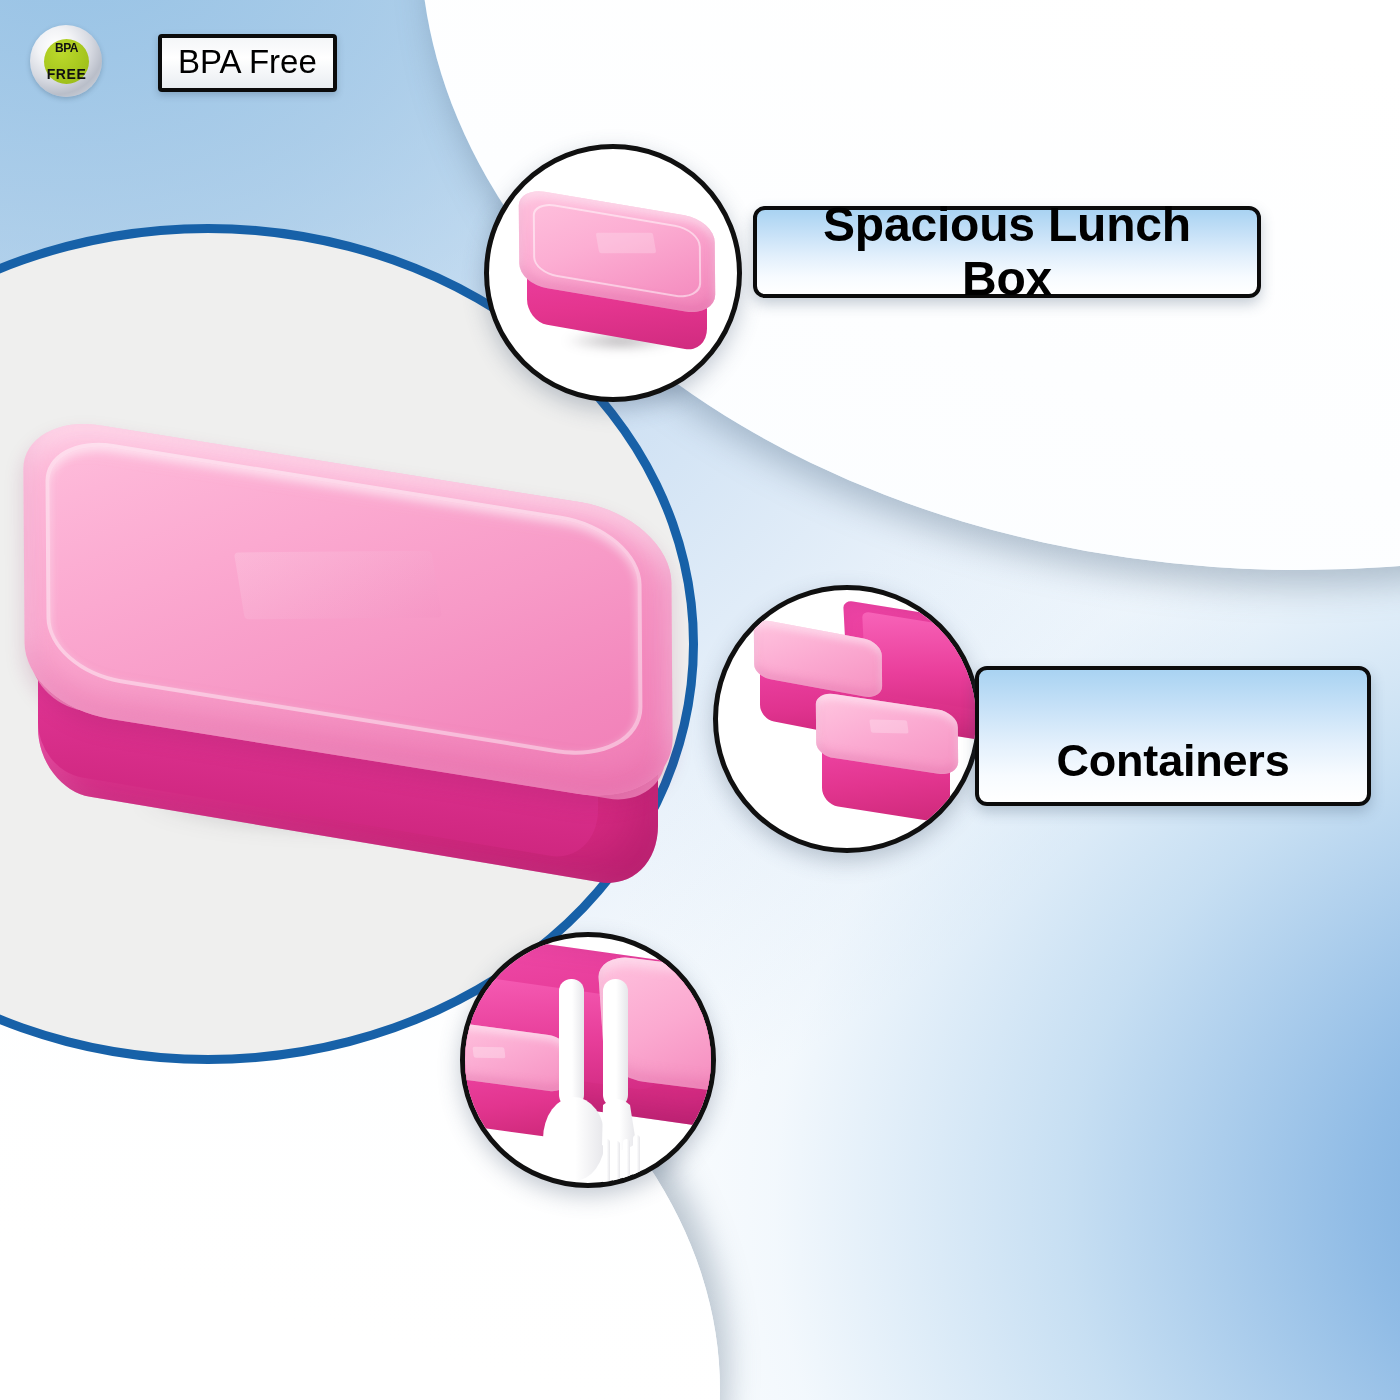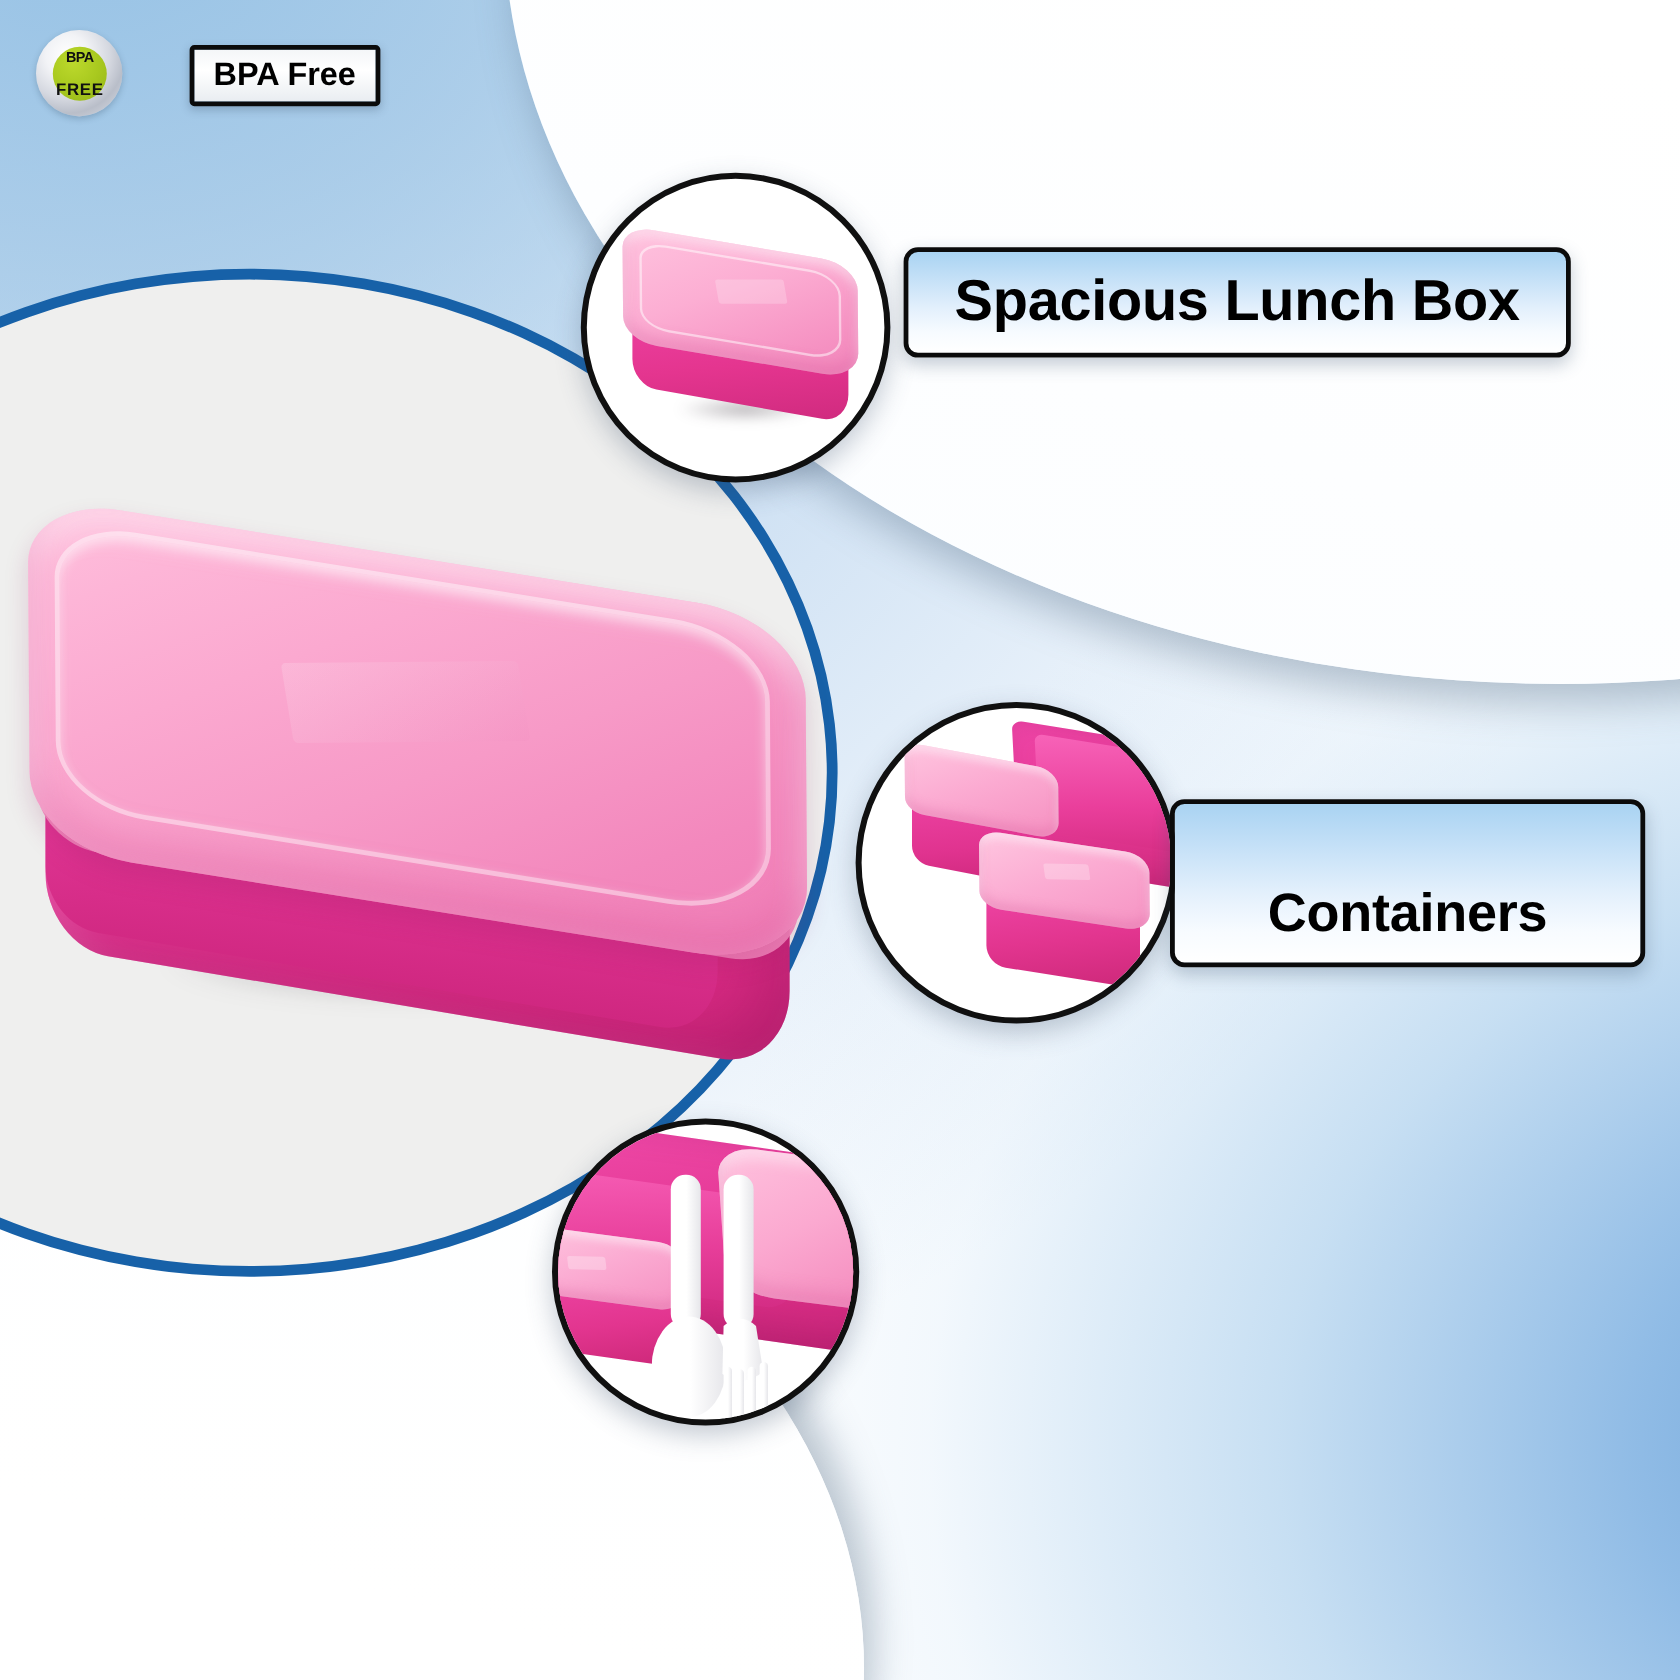--- a/index.html
+++ b/index.html
@@ -280,21 +280,21 @@
     background:linear-gradient(180deg,#a9d3f2 0%,#c4e0f7 26%,#e3f0fc 56%,#f7fbff 80%,#ffffff 100%);
     box-shadow:0 6px 14px rgba(50,75,105,.28);
     display:flex; align-items:center; justify-content:center;
     text-align:center;
     color:#000000;
     font-weight:bold;
     letter-spacing:-0.2px;
     line-height:1.12;
     padding:6px 22px;
   }
-  .l1 { left:753px;  top:206px;  width:556px;  height:92px;  font-size:48px; }
+  .l1 { left:753px;  top:206px;  width:508px;  height:92px;  font-size:48px; }
   .l2 { left:975px;  top:666px;  width:396px;  height:140px; font-size:45px; }
   .l3 { left:743px;  top:1038px; width:456px;  height:90px;  font-size:48px; }
 
   
   .bpa-wrap { position:absolute; left:22px; top:22px; width:300px; height:72px; }
   .bpa-ring {
     position:absolute; left:8px; top:3px; width:72px; height:72px;
     border-radius:50%;
     background:
       radial-gradient(circle at 36% 30%, #ffffff 0%, #f2f3f6 26%, #d5d8e0 52%, #b9bec9 70%, #cdd1da 86%, #eceef3 100%);
@@ -310,21 +310,21 @@
   }
   .bpa-top { font-size:12px; font-weight:bold; letter-spacing:-0.5px; }
   .bpa-bot { font-size:14px; font-weight:bold; letter-spacing:0.6px; margin-top:13px; }
 
   .bpa-pill {
     position:absolute; left:136px; top:41px; transform:translateY(-50%);
     border:4px solid #0b0b0b;
     border-radius:4px;
     background:linear-gradient(180deg,#f4f6f8 0%,#ffffff 40%,#e9edf1 100%);
     padding:5px 16px 7px;
-    font-size:27px; font-weight:bold; color:#000;
+    font-size:33px; font-weight:normal; color:#000;
     box-shadow:0 3px 7px rgba(40,60,85,.25);
     white-space:nowrap;
   }
 </style>
 </head>
 <body>
 
 <div id="stage">
 
   <div class="bg-base"></div>

